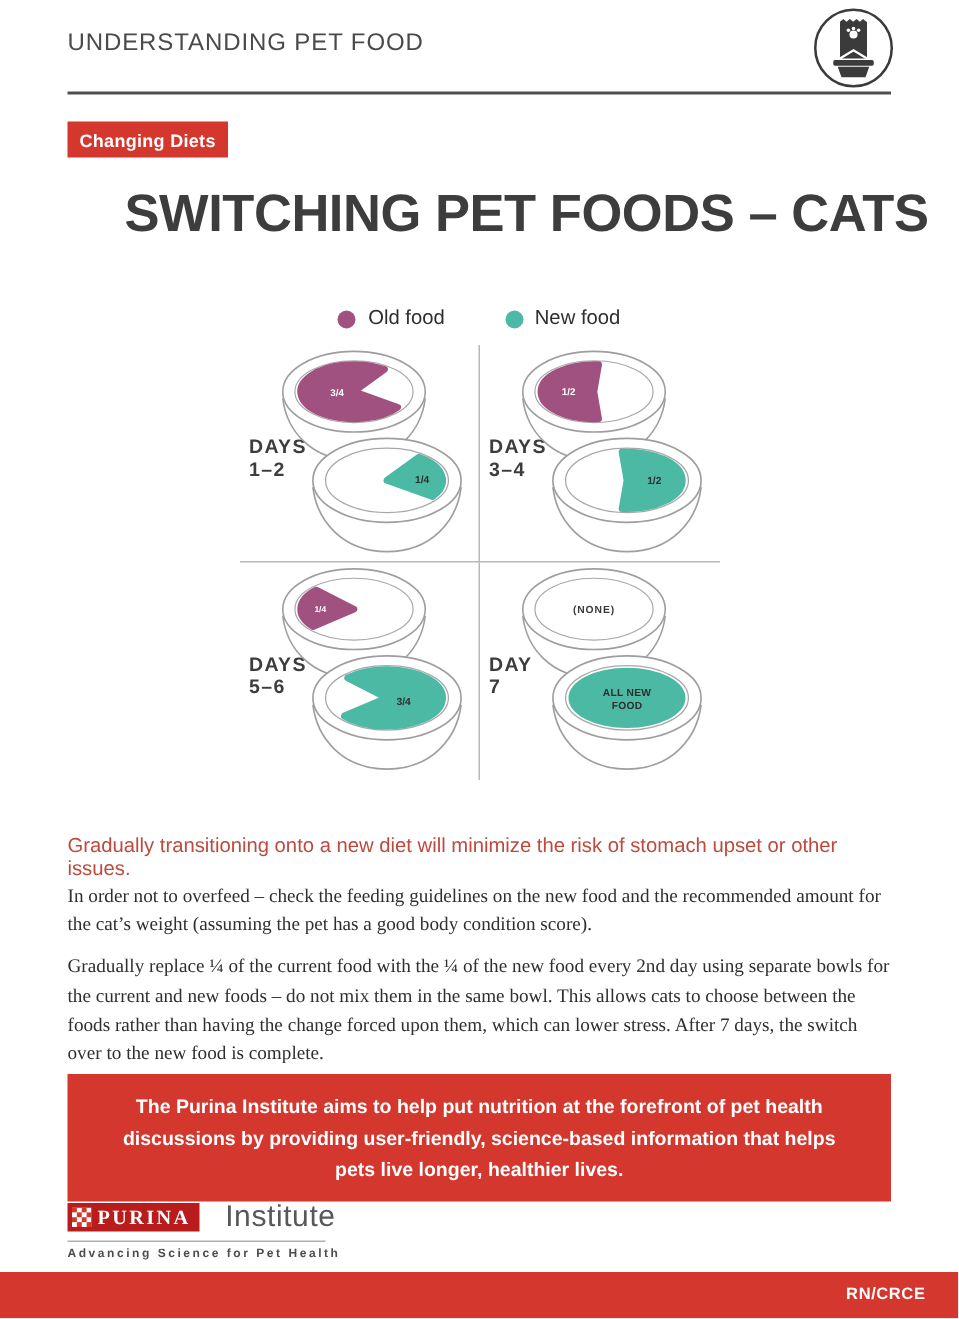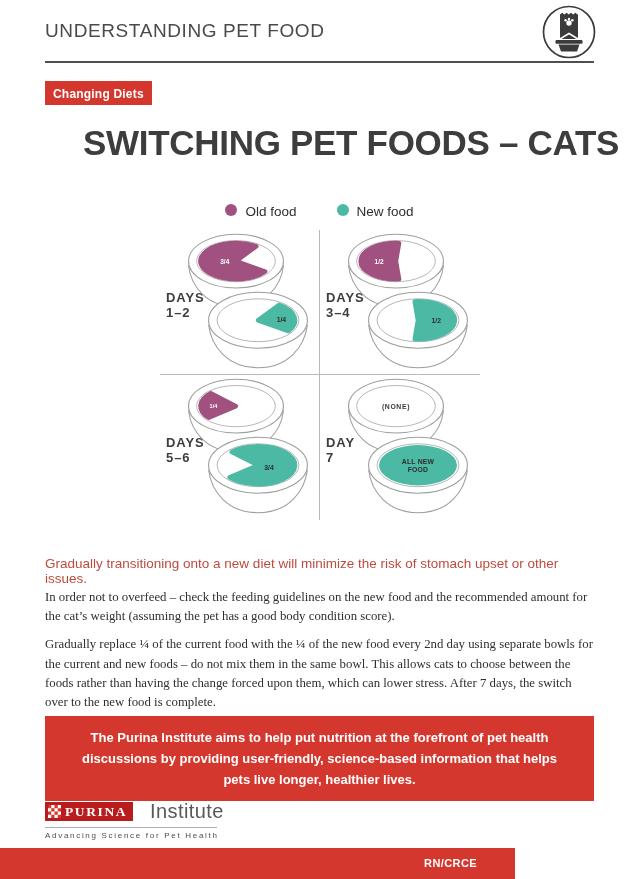--- a/index.html
+++ b/index.html
@@ -4,37 +4,37 @@
 <style>
   * { margin:0; padding:0; box-sizing:border-box; }
   html,body { background:#fff; }
   .page {
     position:relative; width:639px; height:879px; background:#fff;
     font-family:"Liberation Sans", sans-serif; overflow:hidden;
   }
   
   .header-title {
     position:absolute; left:45px; top:20px;
-    font-size:19px; letter-spacing:.6px; color:#4a4a4a; font-weight:400;
+    font-size:16px; letter-spacing:.6px; color:#4a4a4a; font-weight:400;
   }
   .header-icon { position:absolute; left:541px; top:4px; width:56px; height:56px; }
   .header-rule { position:absolute; left:45px; top:61px; width:549px; height:2px; background:#4f4f4f; }
   
   .badge {
     position:absolute; left:45px; top:81px;
     background:var(--red); color:#fff; font-size:12px; font-weight:700;
     padding:6px 8px 4px; letter-spacing:.2px;
   }
   .page-title {
     position:absolute; left:43px; top:124px; width:560px;
     font-size:35px; font-weight:800; letter-spacing:-.3px; color:#3d3d3d; line-height:38px;margin-left:40px;
   }
   
   .legend { position:absolute; left:0; top:204px; width:639px; display:flex; justify-content:center; gap:40px; }
-  .legend-item { display:flex; align-items:flex-start; gap:8px; font-size:13.5px; color:#2f2f2f; }
+  .legend-item { display:flex; align-items:flex-end; gap:8px; font-size:13.5px; color:#2f2f2f; }
   .legend-dot { width:12px; height:12px; border-radius:50%; }
   .legend-dot.old { background:var(--old); }
   .legend-dot.new { background:var(--new); }
   
   .diagram { position:absolute; left:160px; top:230px; width:320px; height:290px; display:grid; grid-template-columns:160px 160px; grid-template-rows:145px 145px; }
   .quadrant { position:relative; }
   .q1 { border-right:1px solid #b8b8b8; border-bottom:1px solid #b8b8b8; }
   .q2 { border-bottom:1px solid #b8b8b8; }
   .q3 { border-right:1px solid #b8b8b8; }
   .day-label { position:absolute; left:6px; top:60px; font-size:13px; font-weight:700; letter-spacing:.9px; line-height:15px; color:#3d3d3d; }
@@ -63,26 +63,26 @@
     background:var(--red); color:#fff; text-align:center;
     font-size:13px; font-weight:600; line-height:21px; padding:11px 28px;
   }
   
   .logo-block { position:absolute; left:45px; top:800px; }
   .logo-row { display:flex; align-items:center; }
   .purina-box { display:flex; align-items:center; background:#b91c1c; height:19px; padding:0 6px 0 3px; }
   .purina-word { color:#fff; font-family:"Liberation Serif", serif; font-weight:700; font-size:13.5px; letter-spacing:1.6px; margin-left:4px; }
   .institute-word { color:#57585a; font-size:20px; font-weight:400; margin-left:17px; letter-spacing:.4px; }
   .logo-rule { width:172px; height:1px; background:#b0b0b0; margin-top:4px; }
-  .tagline { margin-top:3px; font-size:8px; font-weight:400; letter-spacing:1.7px; color:#4d4d4d; }
+  .tagline { margin-top:3px; font-size:8px; font-weight:700; letter-spacing:1.7px; color:#4d4d4d; }
   
   .bottom-bar {
-    position:absolute; left:0; bottom:0; width:515px; height:31px;
+    position:absolute; left:0; bottom:0; width:639px; height:31px;
     background:var(--red); color:#fff; font-size:11px; font-weight:700;
-    text-align:right; line-height:31px; padding-right:38px; letter-spacing:.4px;
+    text-align:right; line-height:31px; padding-right:22px; letter-spacing:.4px;
   }
 </style>
 </head>
 <body>
 
 <div class="page">
 
   <div class="header-title">UNDERSTANDING PET FOOD</div>
   <svg class="header-icon" viewBox="0 0 56 56">
     <circle cx="28" cy="28" r="25.5" fill="none" stroke="#3b3b3b" stroke-width="1.7"></circle>

